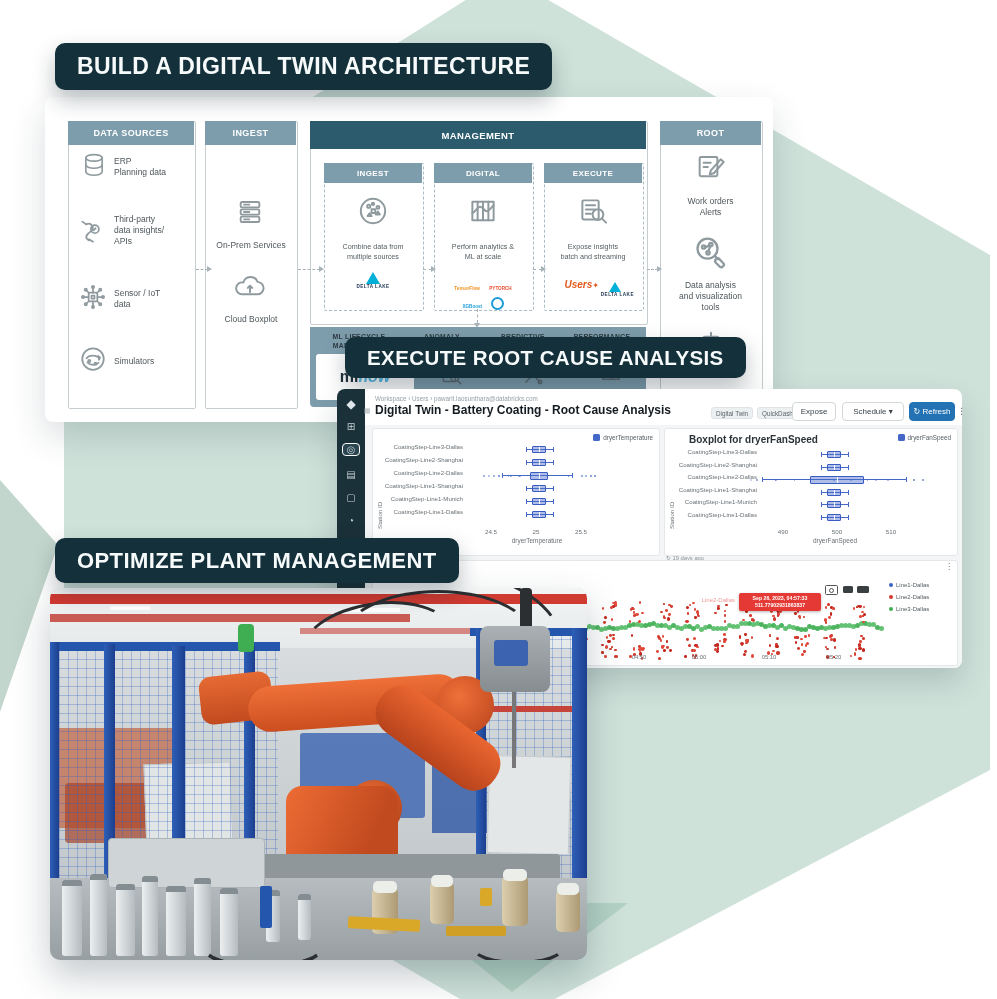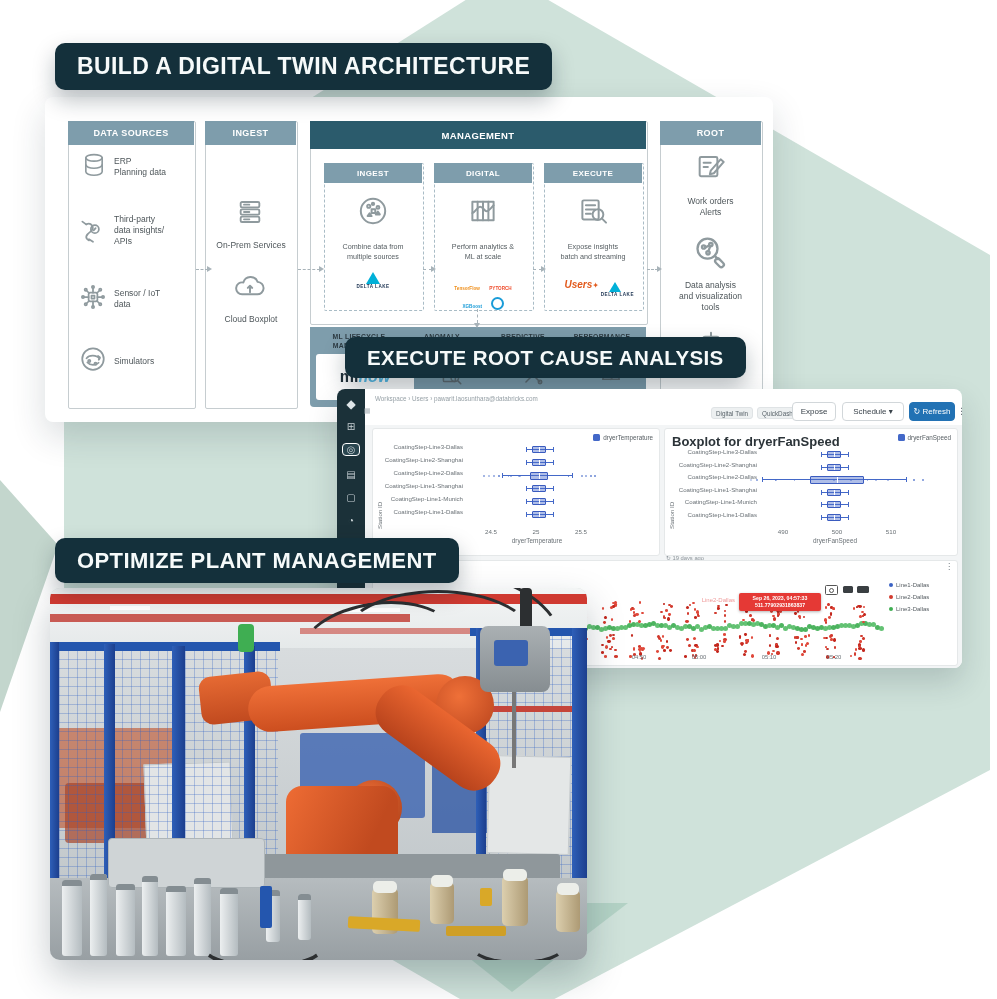--- a/index.html
+++ b/index.html
@@ -58,21 +58,21 @@
   .tag{position:absolute;font-size:6.3px;color:#5a646b;background:#edf0f1;border:1px solid #dfe3e5;
        border-radius:3px;padding:1.5px 4px;top:18px}
   .btn{position:absolute;top:13px;height:19px;border:1px solid #d2d7da;border-radius:4px;background:#fff;
        font-size:8px;color:#39424a;display:flex;align-items:center;justify-content:center;box-sizing:border-box}
   .btn-blue{background:#2272b4;border-color:#2272b4;color:#fff}
   .panel{position:absolute;background:#fff;border:1px solid #e5e8e9;border-radius:3px}
   .bp-lbl{position:absolute;font-size:6.1px;color:#6a7176;text-align:right}
   .bp-tick{position:absolute;font-size:6.2px;color:#6a7176;text-align:center;width:30px}
   .bp-xlab{position:absolute;font-size:6.4px;color:#6a7176;text-align:center}
   .bp-ylab{position:absolute;font-size:6.2px;color:#6a7176;writing-mode:vertical-rl;transform:rotate(180deg)}
-  .bp-ttl{position:absolute;left:7px;top:5px;font-size:13px;font-weight:700;color:#2b3338}
+  .bp-ttl{position:absolute;left:24px;top:5px;font-size:10px;font-weight:700;color:#2b3338}
   .legend{position:absolute;right:6px;top:5px;display:flex;align-items:center;gap:3px;font-size:6.3px;color:#555c61}
   .lg-sq{width:7px;height:7px;background:#4368c8;border-radius:1.5px}
   .whisk{position:absolute;height:1px;background:#4368c8}
   .cap{position:absolute;width:1px;height:5px;background:#4368c8}
   .bx{position:absolute;background:rgba(77,111,204,.45);border:1px solid #3a5bbf;border-radius:1px;box-sizing:border-box}
   .bx:after{content:"";position:absolute;left:50%;top:0;bottom:0;width:1px;background:#fff}
   .odot{position:absolute;border-radius:50%;background:#4368c8}
   .cap9{position:absolute;font-size:5.8px;color:#8a9298}
   .tsdot{position:absolute;border-radius:50%}
   .ts-tick{position:absolute;font-size:5.9px;color:#6a7176;text-align:center;width:30px}
@@ -316,20 +316,21 @@
       <div class="sbi" style="top: 32px;">⊞</div>
       <div class="sbi sbi-active" style="top: 54px;">◎</div>
       <div class="sbi" style="top: 80px;">▤</div>
       <div class="sbi" style="top: 103px;">▢</div>
       <div class="sbi" style="top: 126px;">◔</div>
       <div class="sbi" style="top: 149px; color: rgb(224, 82, 82);">▦</div>
       <div class="sbi" style="top: 171px;">⚙</div>
     </div>
   <div class="crumb" id="crumb"><span>Workspace</span><span>  ›  </span><span>Users</span><span>  ›  </span><span>pawarit.laosunthara@databricks.com</span></div>
   <div class="abs" style="left:27px;top:18px;font-size:7px;color:#b4bcc1">▦</div>
+  <div class="dtitle">Digital Twin - Battery Coating - Root Cause Analysis</div>
   <div class="tag" style="left:374px">Digital Twin</div>
   <div class="tag" style="left:420px">QuickDashboard</div>
   <div class="abs" style="left:476px;top:18px;font-size:7.5px;color:#7a858c">✎</div>
   <div class="btn" style="left:455px;width:44px">Expose</div>
   <div class="btn" style="left:505px;width:62px">Schedule ▾</div>
   <div class="btn btn-blue" style="left:572px;width:46px">↻ Refresh</div>
   <div class="abs" style="left:620px;top:17px;font-size:9px;color:#6a737a">⋮</div>
   <div class="dbody"></div>
 
   <div class="panel" style="left:35px;top:39px;width:286px;height:126px" id="bp1">

